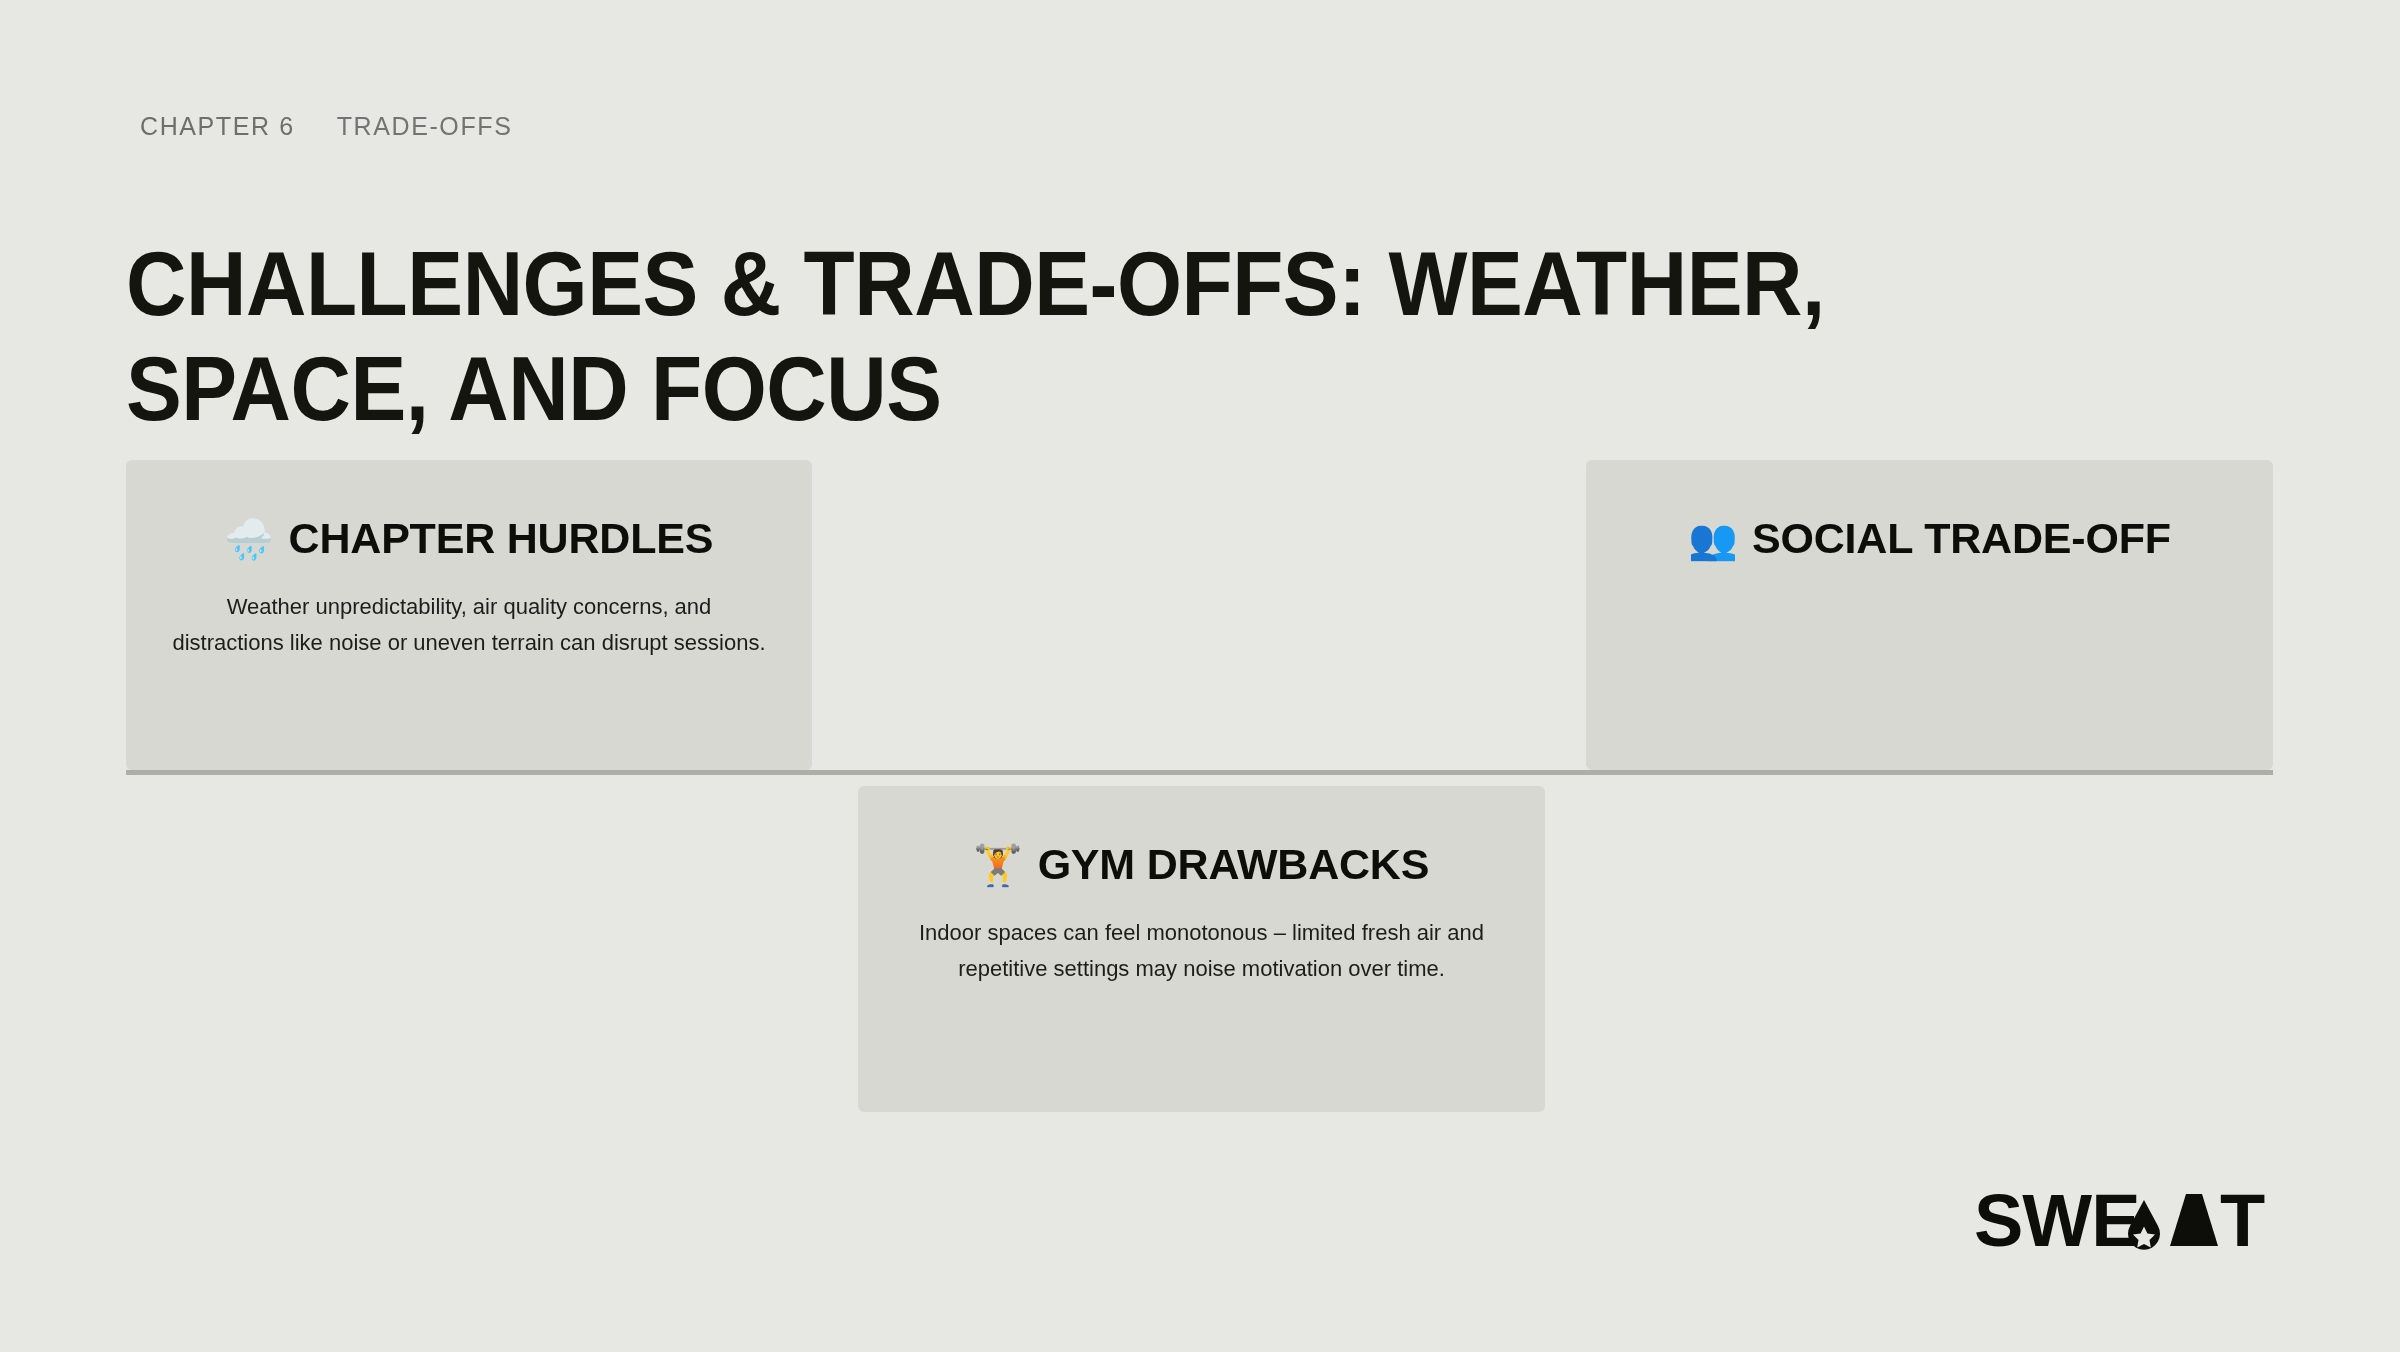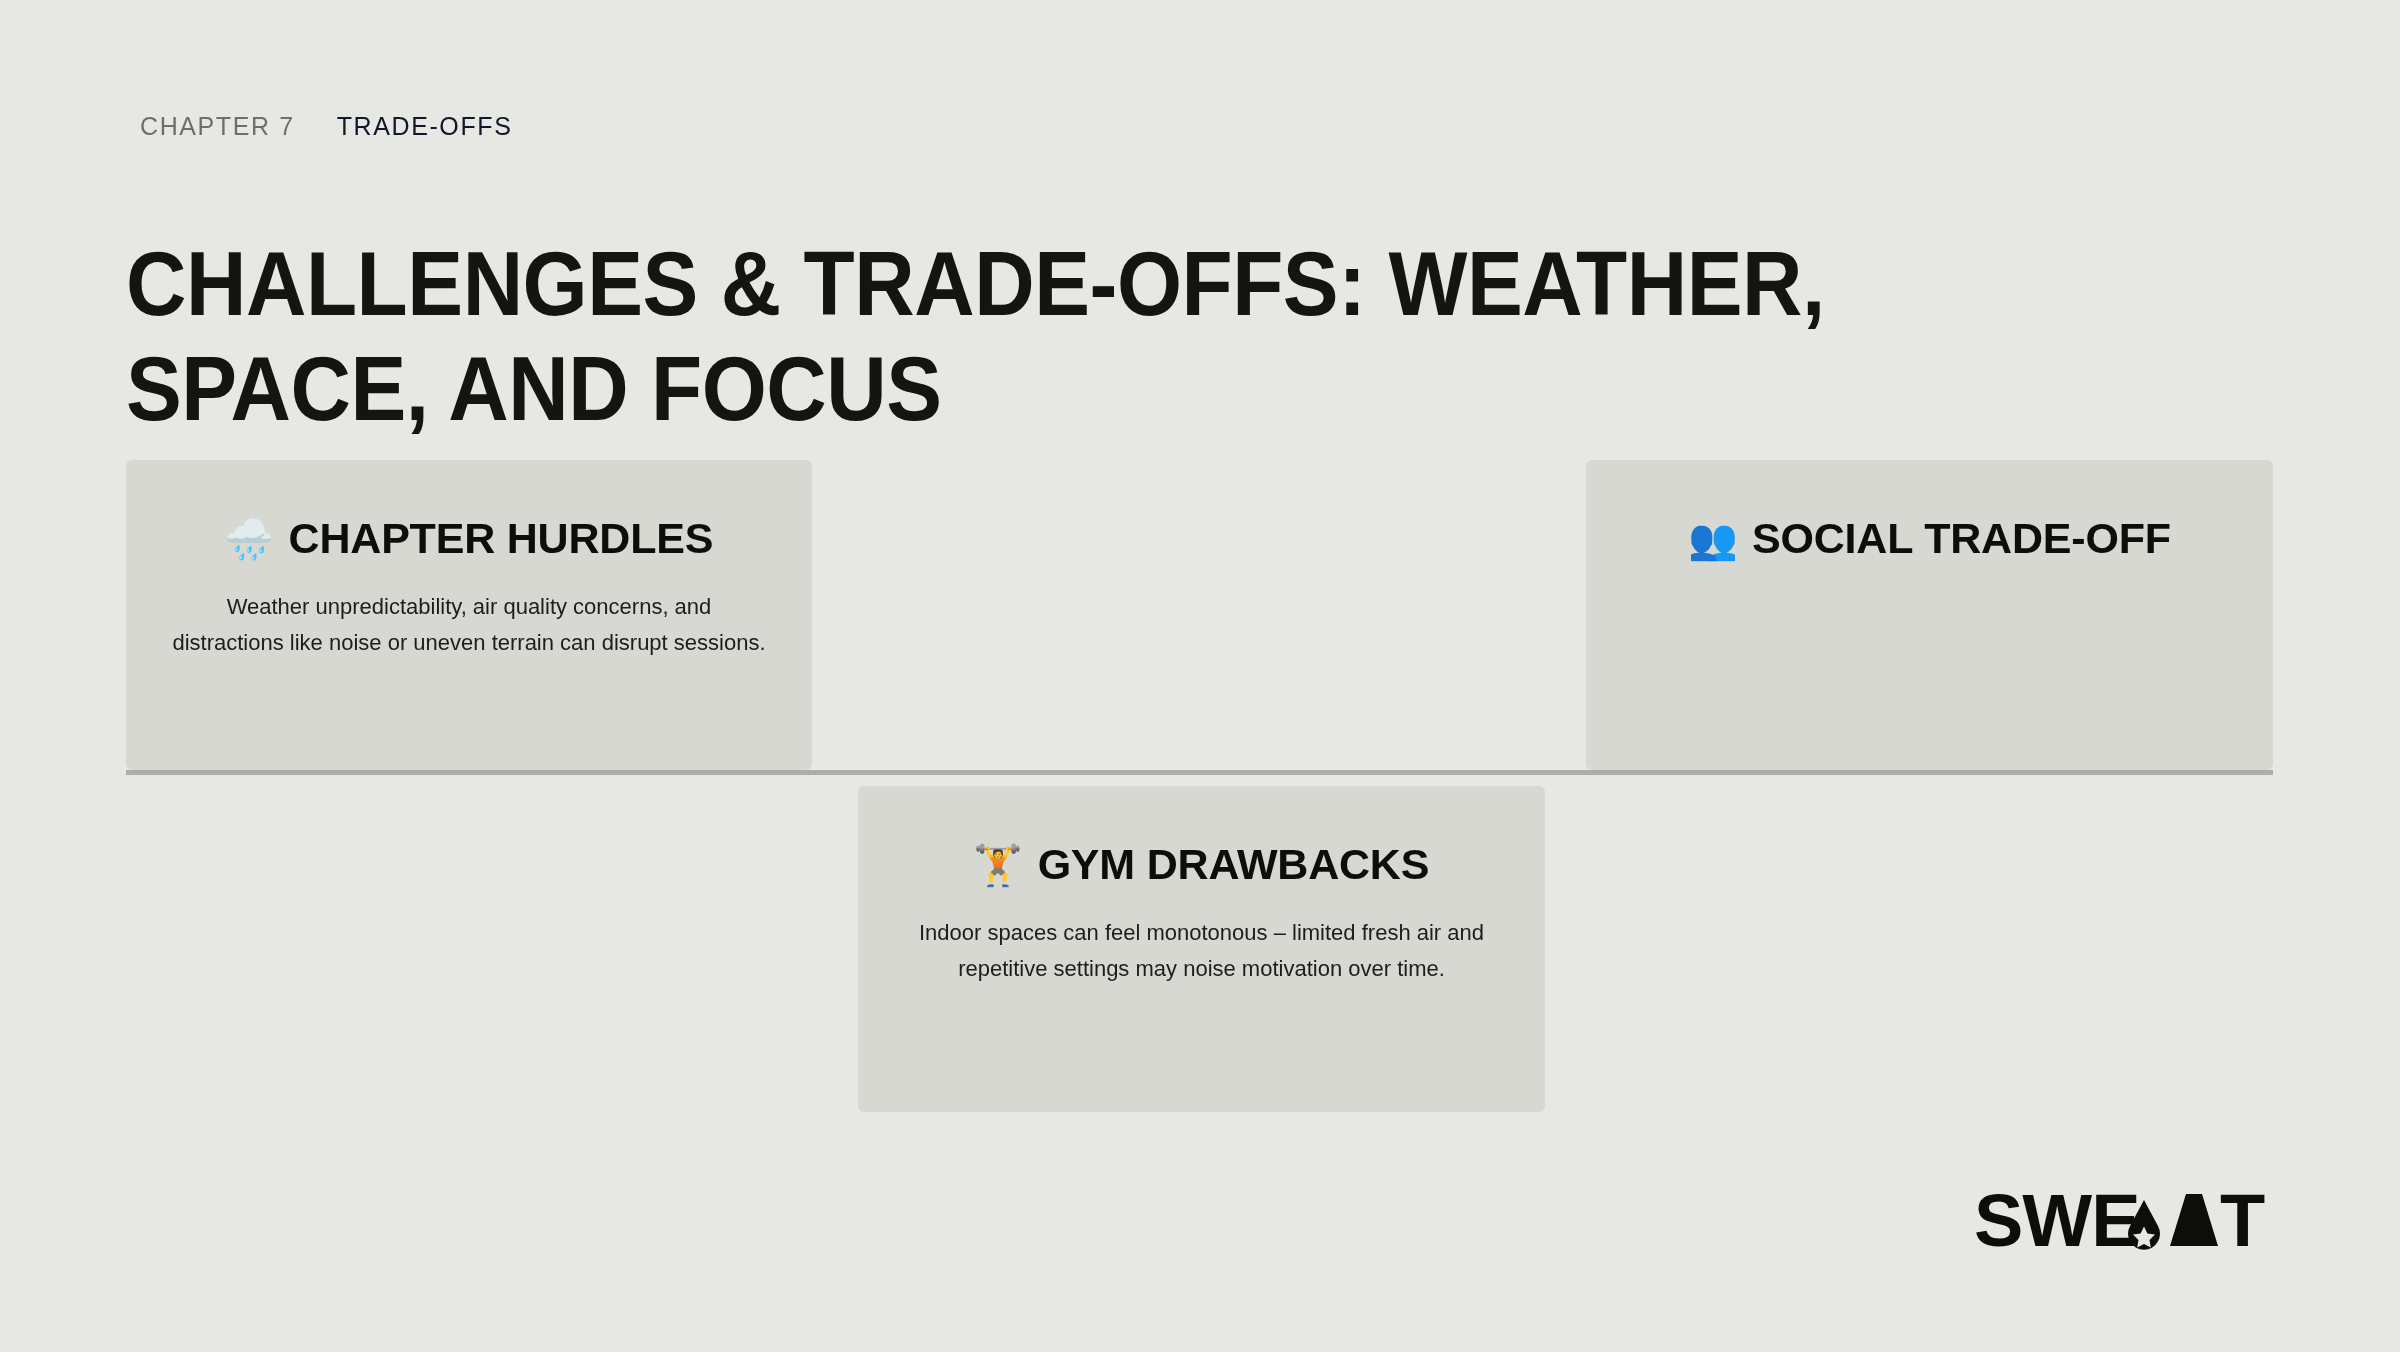--- a/index.html
+++ b/index.html
@@ -36,21 +36,21 @@
     font-size: 25px;
     font-weight: 400;
     letter-spacing: 1.6px;
     color: #6e6f6b;
   }
   .eyebrow .kicker {
     font-family: "Liberation Sans", sans-serif;
     font-size: 25px;
     font-weight: 400;
     letter-spacing: 1.6px;
-    color: #0f172a;
+    color: #737373;
   }
 
   
   .title {
     position: absolute;
     left: 126px;
     top: 172px;
     width: 2100px;
     font-family: "Liberation Sans Narrow", "Liberation Sans", sans-serif;
     font-size: 90px;
@@ -145,21 +145,21 @@
     gap: 0;
   }
   .logo svg { display: block; }
 </style>
 </head>
 <body>
 
 <div class="slide">
 
   <div class="eyebrow">
-    <span class="chapter">CHAPTER 7</span>
+    <span class="chapter">CHAPTER 6</span>
     <span class="kicker">TRADE-OFFS</span>
   </div>
 
   <h1 class="title">
     <span class="line">CHALLENGES &amp; TRADE-OFFS: WEATHER,</span>
     <span class="line">SPACE, AND FOCUS</span>
   </h1>
 
   <div class="divider"></div>
 

